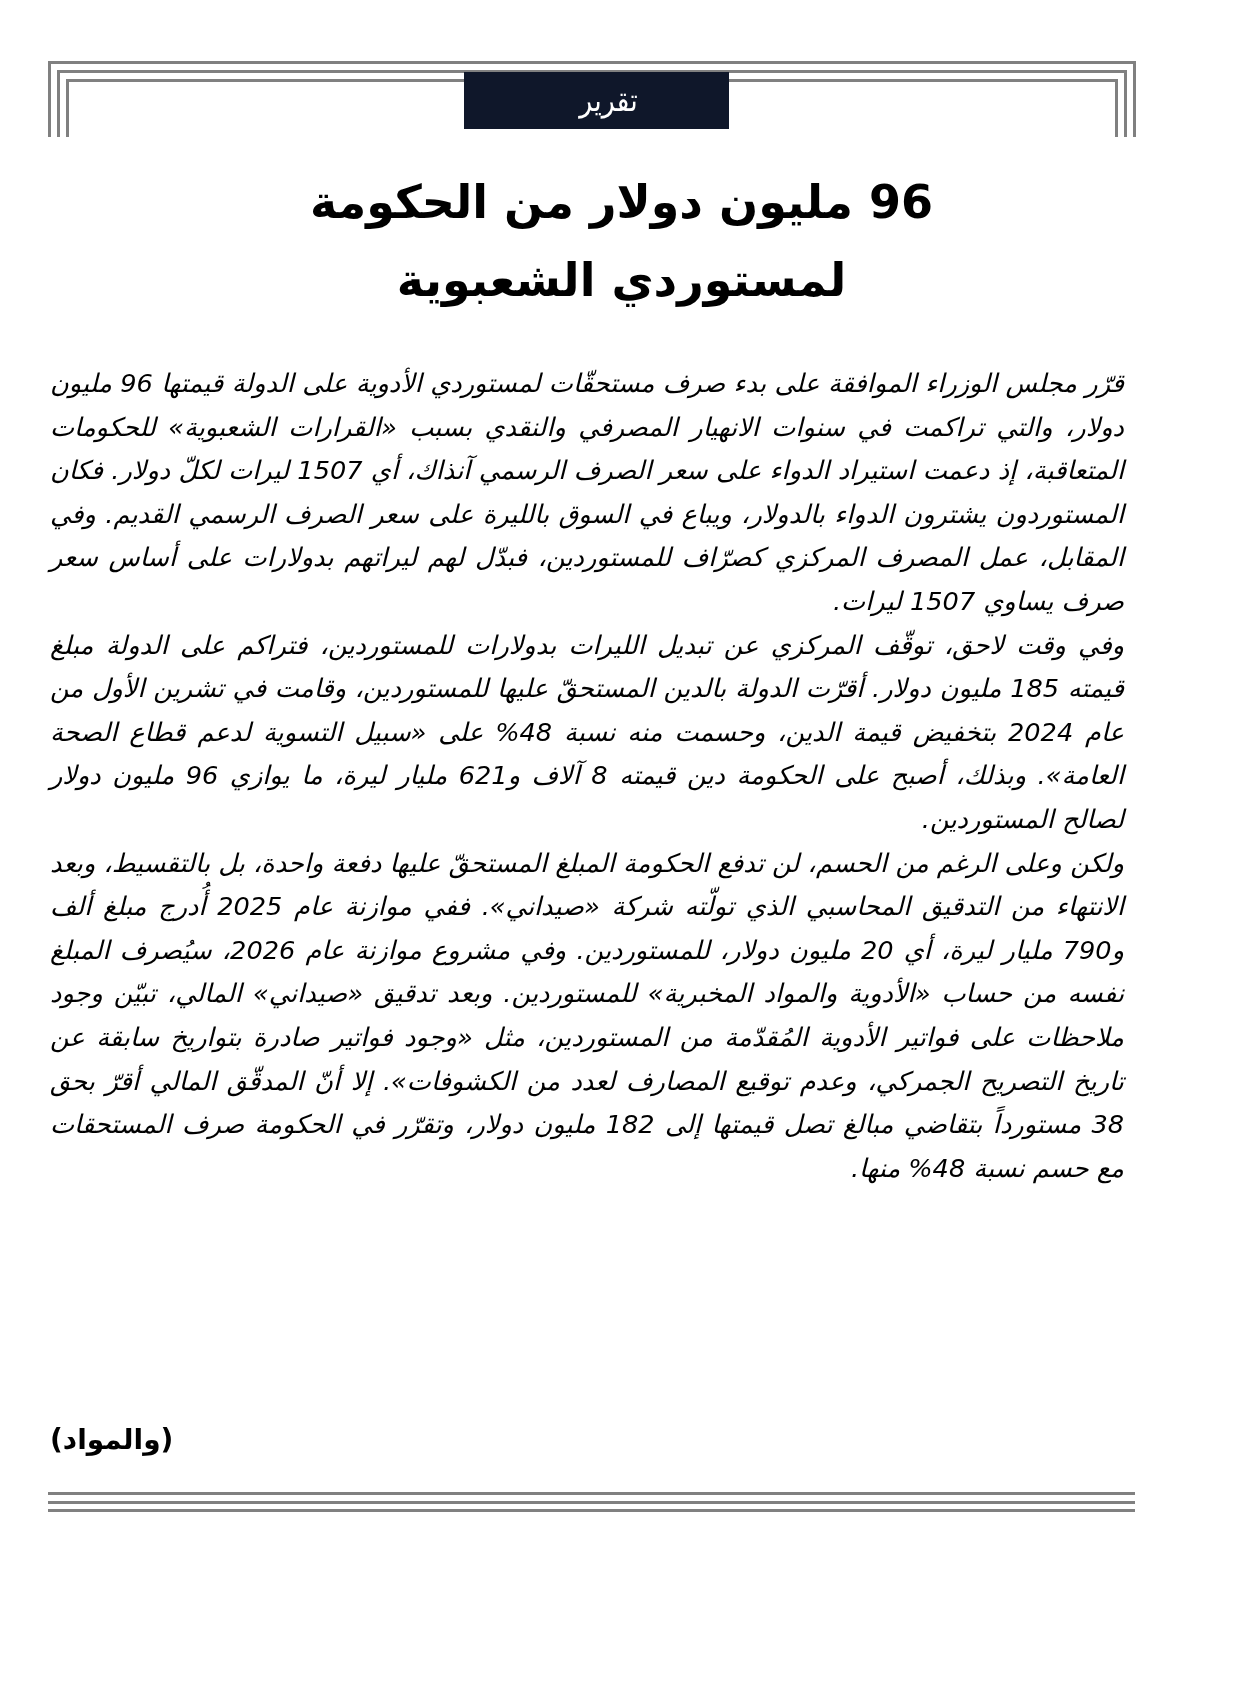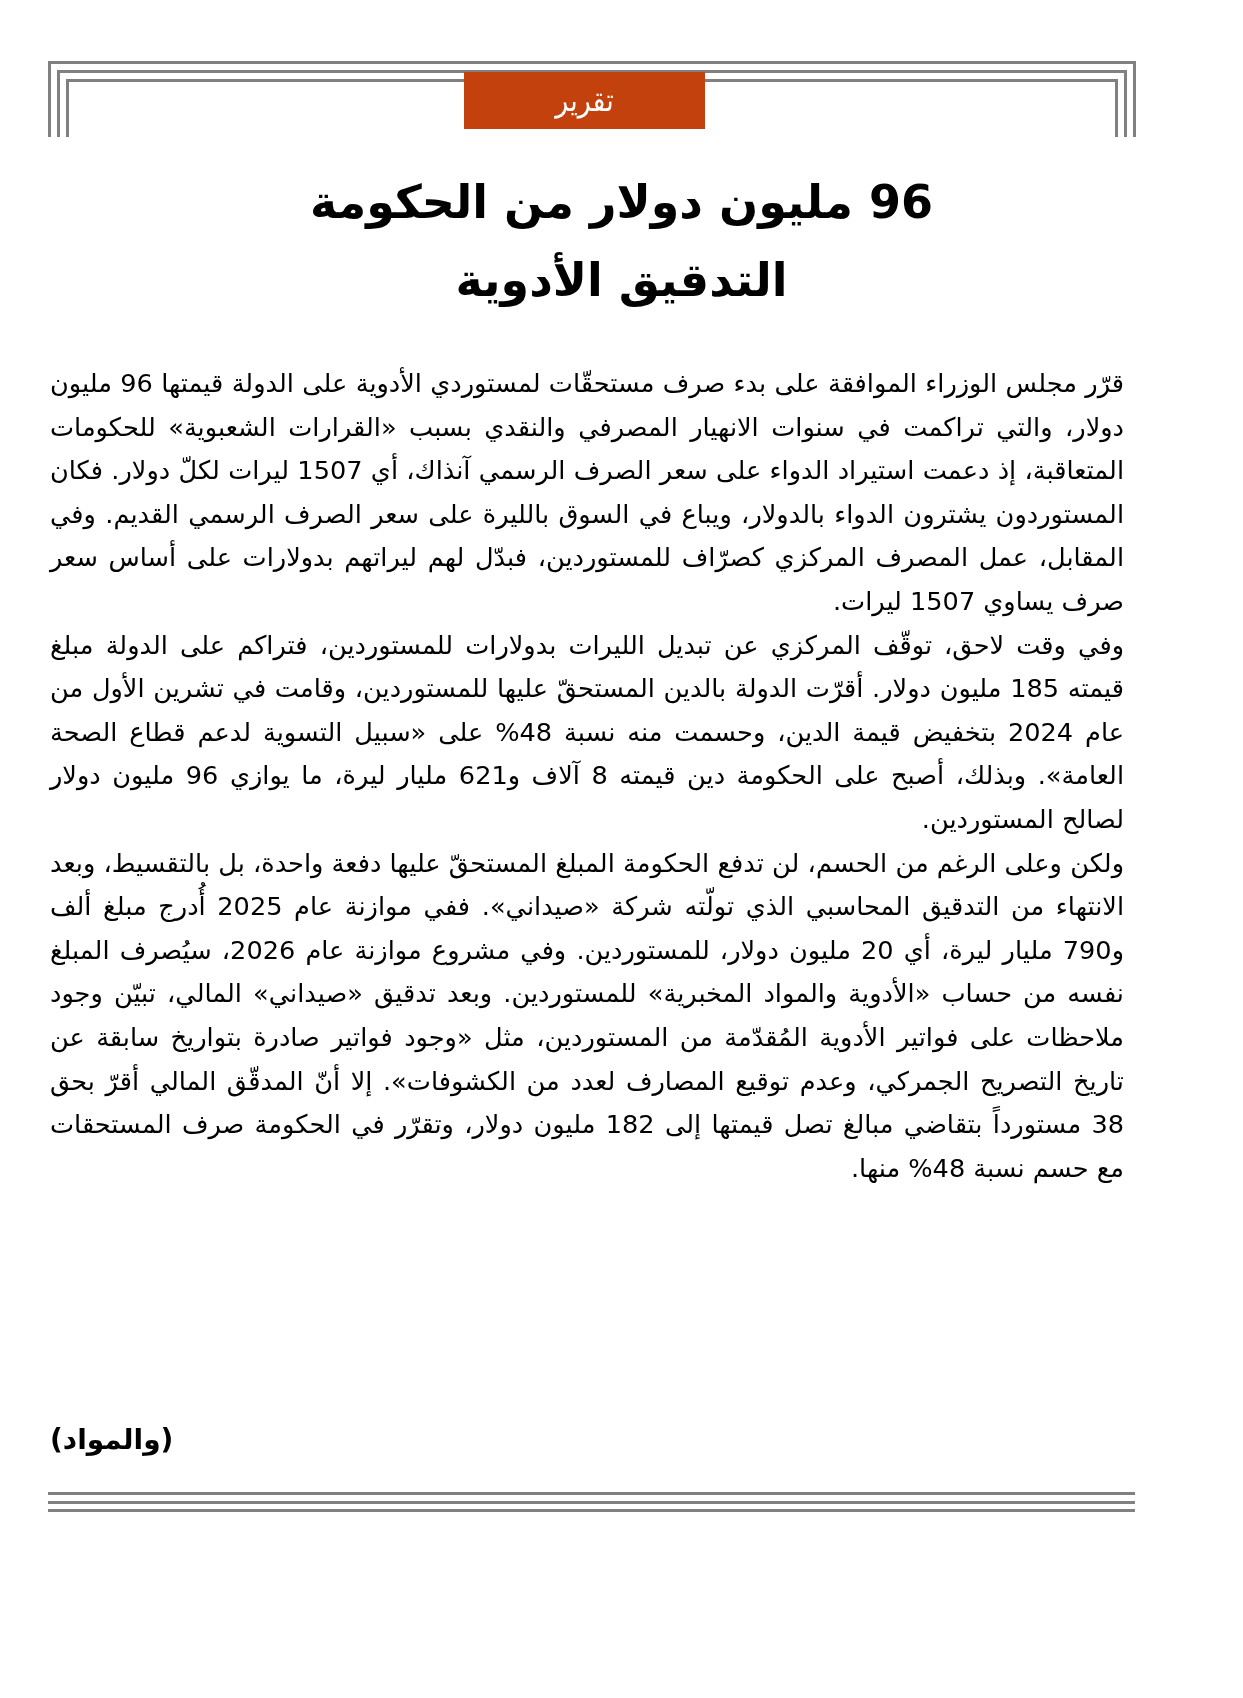--- a/index.html
+++ b/index.html
@@ -25,24 +25,25 @@
     .frame-line {
       position: absolute;
       background: #808080;
     }
     .tag-box {
       position: absolute;
       left: 464px;
       top: 72px;
       width: 241px;
       height: 57px;
-      background: #c2410c;
+      background: #0f172a;
       display: flex;
       align-items: center;
       justify-content: center;
+      padding-left: 24px;
     }
     .tag-label {
       color: #fff;
       font-family: "DejaVu Sans", sans-serif;
       font-size: 27px;
       font-weight: normal;
       line-height: 1;
       transform: scaleY(1.15);
     }
     .headline {
@@ -64,20 +65,21 @@
     .article-body {
       position: absolute;
       left: 50px;
       top: 362px;
       width: 1074px;
       font-family: "DejaVu Sans", sans-serif;
       font-size: 25.6px;
       line-height: 43.6px;
       text-align: justify;
       text-align-last: right;
+      font-style: italic;
     }
     .article-body p {
       margin: 0;
     }
     .source {
       position: absolute;
       left: 50px;
       top: 1420px;
       font-family: "DejaVu Sans", sans-serif;
       font-weight: bold;
@@ -110,21 +112,21 @@
   <div class="frame-line" style="left:1076px; top:9px; width:3px; height:67px;"></div>
   <div class="frame-line" style="left:1067px; top:18px; width:3px; height:58px;"></div>
 </div>
 
 <div class="tag-box">
   <span class="tag-label">تقرير</span>
 </div>
 
 <h1 class="headline">
   <span>96 مليون دولار من الحكومة</span>
-  <span>التدقيق الأدوية</span>
+  <span>لمستوردي الشعبوية</span>
 </h1>
 
 <div class="article-body">
   <p>قرّر مجلس الوزراء الموافقة على بدء صرف مستحقّات لمستوردي الأدوية على الدولة قيمتها 96 مليون دولار، والتي تراكمت في سنوات الانهيار المصرفي والنقدي بسبب «القرارات الشعبوية» للحكومات المتعاقبة، إذ دعمت استيراد الدواء على سعر الصرف الرسمي آنذاك، أي 1507 ليرات لكلّ دولار. فكان المستوردون يشترون الدواء بالدولار، ويباع في السوق بالليرة على سعر الصرف الرسمي القديم. وفي المقابل، عمل المصرف المركزي كصرّاف للمستوردين، فبدّل لهم ليراتهم بدولارات على أساس سعر صرف يساوي 1507 ليرات.</p>
   <p>وفي وقت لاحق، توقّف المركزي عن تبديل الليرات بدولارات للمستوردين، فتراكم على الدولة مبلغ قيمته 185 مليون دولار. أقرّت الدولة بالدين المستحقّ عليها للمستوردين، وقامت في تشرين الأول من عام 2024 بتخفيض قيمة الدين، وحسمت منه نسبة 48% على «سبيل التسوية لدعم قطاع الصحة العامة». وبذلك، أصبح على الحكومة دين قيمته 8 آلاف و621 مليار ليرة، ما يوازي 96 مليون دولار لصالح المستوردين.</p>
   <p>ولكن وعلى الرغم من الحسم، لن تدفع الحكومة المبلغ المستحقّ عليها دفعة واحدة، بل بالتقسيط، وبعد الانتهاء من التدقيق المحاسبي الذي تولّته شركة «صيداني». ففي موازنة عام 2025 أُدرج مبلغ ألف و790 مليار ليرة، أي 20 مليون دولار، للمستوردين. وفي مشروع موازنة عام 2026، سيُصرف المبلغ نفسه من حساب «الأدوية والمواد المخبرية» للمستوردين. وبعد تدقيق «صيداني» المالي، تبيّن وجود ملاحظات على فواتير الأدوية المُقدّمة من المستوردين، مثل «وجود فواتير صادرة بتواريخ سابقة عن تاريخ التصريح الجمركي، وعدم توقيع المصارف لعدد من الكشوفات». إلا أنّ المدقّق المالي أقرّ بحق 38 مستورداً بتقاضي مبالغ تصل قيمتها إلى 182 مليون دولار، وتقرّر في الحكومة صرف المستحقات مع حسم نسبة 48% منها.</p>
 </div>
 
 <div class="source">(والمواد)</div>
 

